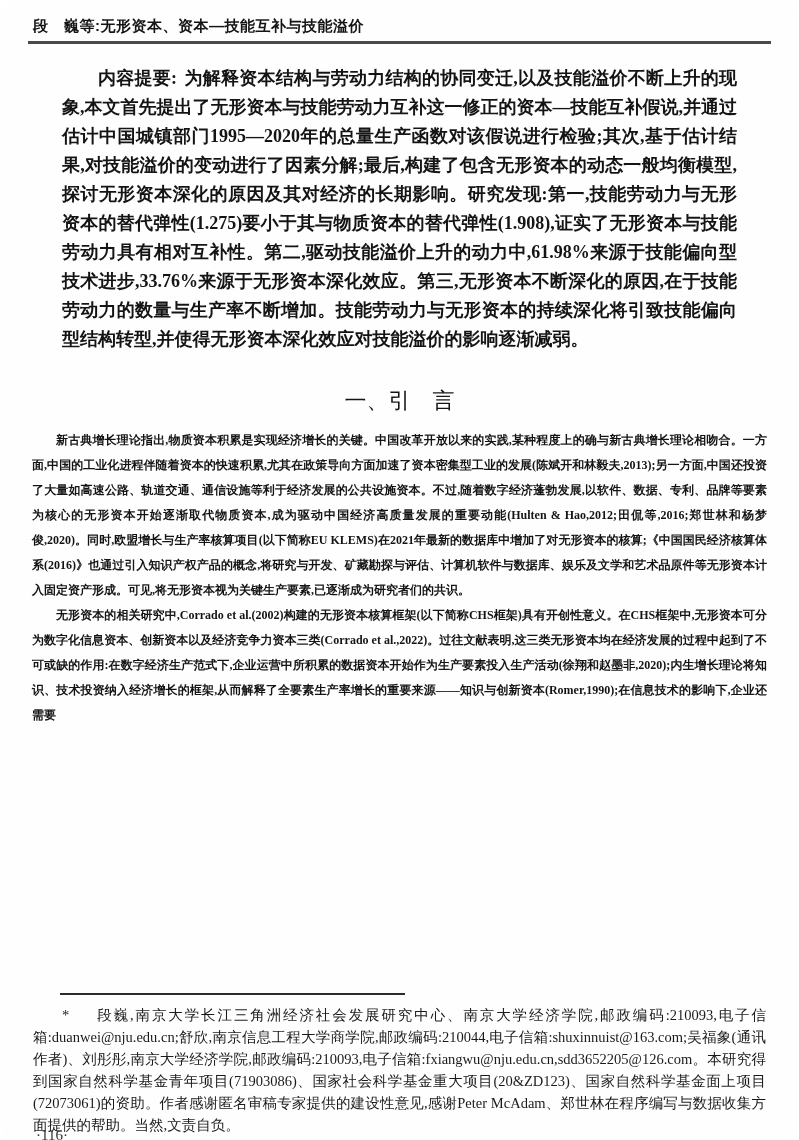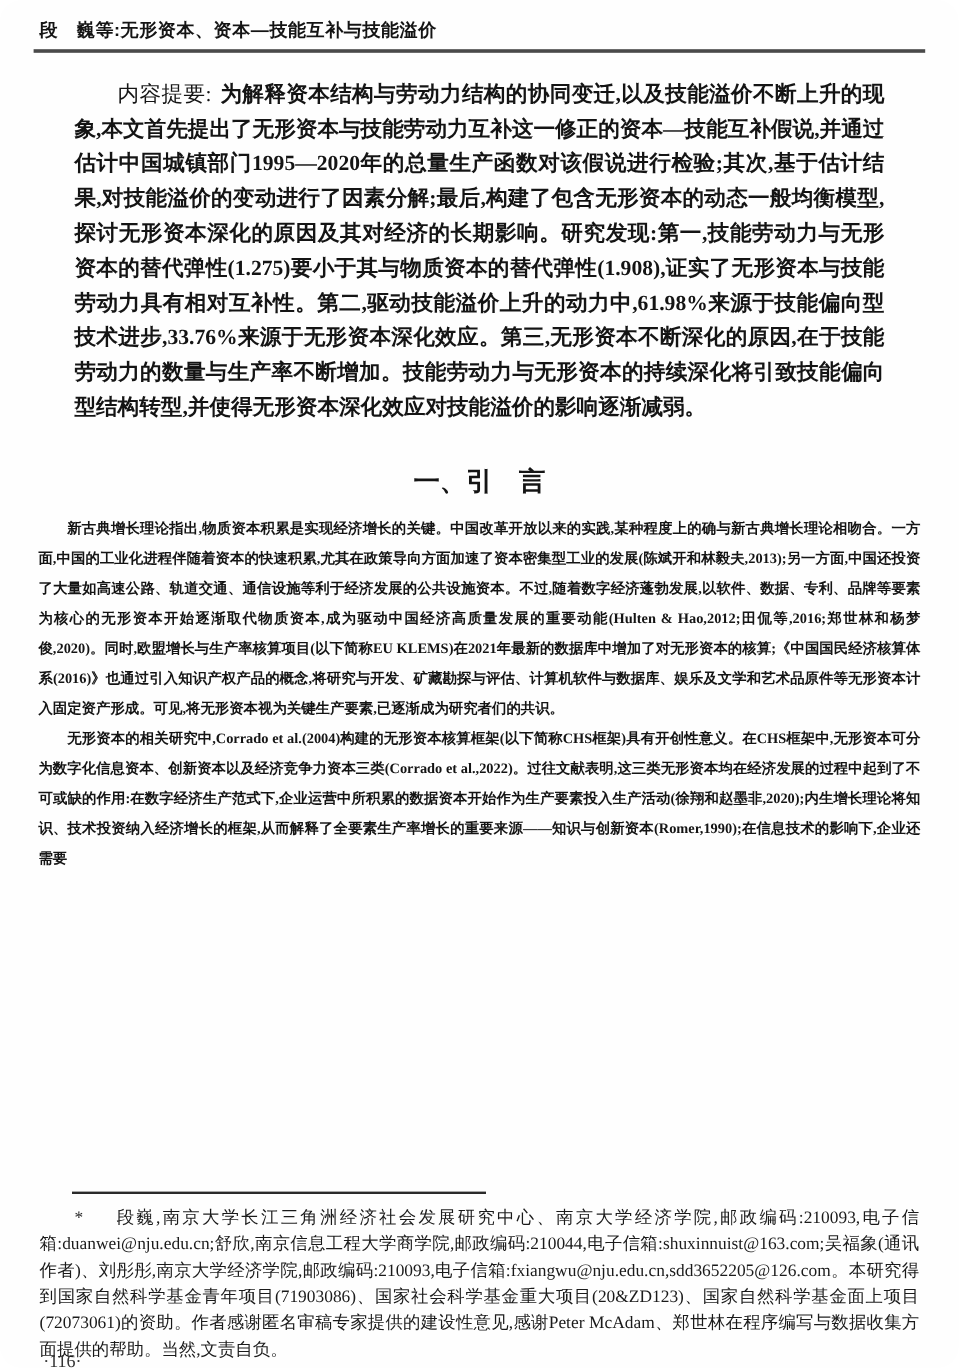--- a/index.html
+++ b/index.html
@@ -54,27 +54,27 @@
     letter-spacing: 1px;
   }
   .abstract {
     margin: 20px 62px 0 62px;
     font-size: 18px;
     line-height: 29px;
     font-weight: 600;
     text-align: justify;
   }
   .abstract p { text-indent: 2em; }
-  .abs-label, .kw-label { font-weight: 400; margin-right: 0.4em; margin-top: 32px; }
+  .abs-label, .kw-label { font-weight: 700; margin-right: 0.4em; margin-top: 32px; }
   .section-heading {
     margin-top: 32px;
     text-align: center;
     font-size: 22px;
     line-height: 30px;
-    font-weight: bold;
+    font-weight: normal;
   }
   .body-p {
     margin: 0 32px;
     font-size: 12px;
     line-height: 25px;
     text-indent: 2em;
     text-align: justify;
     font-weight: bold;
   }
   .body-p.first { margin-top: 12px; }
@@ -120,21 +120,21 @@
 
 
     <div class="abstract">
       <p><span class="abs-label">内容提要:</span><span>为解释资本结构与劳动力结构的协同变迁,以及技能溢价不断上升的现象,本文首先提出了无形资本与技能劳动力互补这一修正的资本—技能互补假说,并通过估计中国城镇部门1995—2020年的总量生产函数对该假说进行检验;其次,基于估计结果,对技能溢价的变动进行了因素分解;最后,构建了包含无形资本的动态一般均衡模型,探讨无形资本深化的原因及其对经济的长期影响。研究发现:第一,技能劳动力与无形资本的替代弹性(1.275)要小于其与物质资本的替代弹性(1.908),证实了无形资本与技能劳动力具有相对互补性。第二,驱动技能溢价上升的动力中,61.98%来源于技能偏向型技术进步,33.76%来源于无形资本深化效应。第三,无形资本不断深化的原因,在于技能劳动力的数量与生产率不断增加。技能劳动力与无形资本的持续深化将引致技能偏向型结构转型,并使得无形资本深化效应对技能溢价的影响逐渐减弱。</span></p>
     </div>
 
     <h2 class="section-heading">一、引　言</h2>
 
     <p class="body-p first">新古典增长理论指出,物质资本积累是实现经济增长的关键。中国改革开放以来的实践,某种程度上的确与新古典增长理论相吻合。一方面,中国的工业化进程伴随着资本的快速积累,尤其在政策导向方面加速了资本密集型工业的发展(陈斌开和林毅夫,2013);另一方面,中国还投资了大量如高速公路、轨道交通、通信设施等利于经济发展的公共设施资本。不过,随着数字经济蓬勃发展,以软件、数据、专利、品牌等要素为核心的无形资本开始逐渐取代物质资本,成为驱动中国经济高质量发展的重要动能(Hulten &amp; Hao,2012;田侃等,2016;郑世林和杨梦俊,2020)。同时,欧盟增长与生产率核算项目(以下简称EU KLEMS)在2021年最新的数据库中增加了对无形资本的核算;《中国国民经济核算体系(2016)》也通过引入知识产权产品的概念,将研究与开发、矿藏勘探与评估、计算机软件与数据库、娱乐及文学和艺术品原件等无形资本计入固定资产形成。可见,将无形资本视为关键生产要素,已逐渐成为研究者们的共识。</p>
 
-    <p class="body-p">无形资本的相关研究中,Corrado et al.(2004)构建的无形资本核算框架(以下简称CHS框架)具有开创性意义。在CHS框架中,无形资本可分为数字化信息资本、创新资本以及经济竞争力资本三类(Corrado et al.,2022)。过往文献表明,这三类无形资本均在经济发展的过程中起到了不可或缺的作用:在数字经济生产范式下,企业运营中所积累的数据资本开始作为生产要素投入生产活动(徐翔和赵墨非,2020);内生增长理论将知识、技术投资纳入经济增长的框架,从而解释了全要素生产率增长的重要来源——知识与创新资本(Romer,1990);在信息技术的影响下,企业还需要</p>
+    <p class="body-p">无形资本的相关研究中,Corrado et al.(2002)构建的无形资本核算框架(以下简称CHS框架)具有开创性意义。在CHS框架中,无形资本可分为数字化信息资本、创新资本以及经济竞争力资本三类(Corrado et al.,2022)。过往文献表明,这三类无形资本均在经济发展的过程中起到了不可或缺的作用:在数字经济生产范式下,企业运营中所积累的数据资本开始作为生产要素投入生产活动(徐翔和赵墨非,2020);内生增长理论将知识、技术投资纳入经济增长的框架,从而解释了全要素生产率增长的重要来源——知识与创新资本(Romer,1990);在信息技术的影响下,企业还需要</p>
 
   </div>
 
   <div class="footnote-area">
     <div class="footnote-rule"></div>
     <p class="footnote"><span class="fn-marker">*</span><span>段巍,南京大学长江三角洲经济社会发展研究中心、南京大学经济学院,邮政编码:210093,电子信箱:duanwei@nju.edu.cn;舒欣,南京信息工程大学商学院,邮政编码:210044,电子信箱:shuxinnuist@163.com;吴福象(通讯作者)、刘彤彤,南京大学经济学院,邮政编码:210093,电子信箱:fxiangwu@nju.edu.cn,sdd3652205@126.com。本研究得到国家自然科学基金青年项目(71903086)、国家社会科学基金重大项目(20&amp;ZD123)、国家自然科学基金面上项目(72073061)的资助。作者感谢匿名审稿专家提供的建设性意见,感谢Peter McAdam、郑世林在程序编写与数据收集方面提供的帮助。当然,文责自负。</span></p>
   </div>
 
   <div class="page-number">·116·</div>
 

